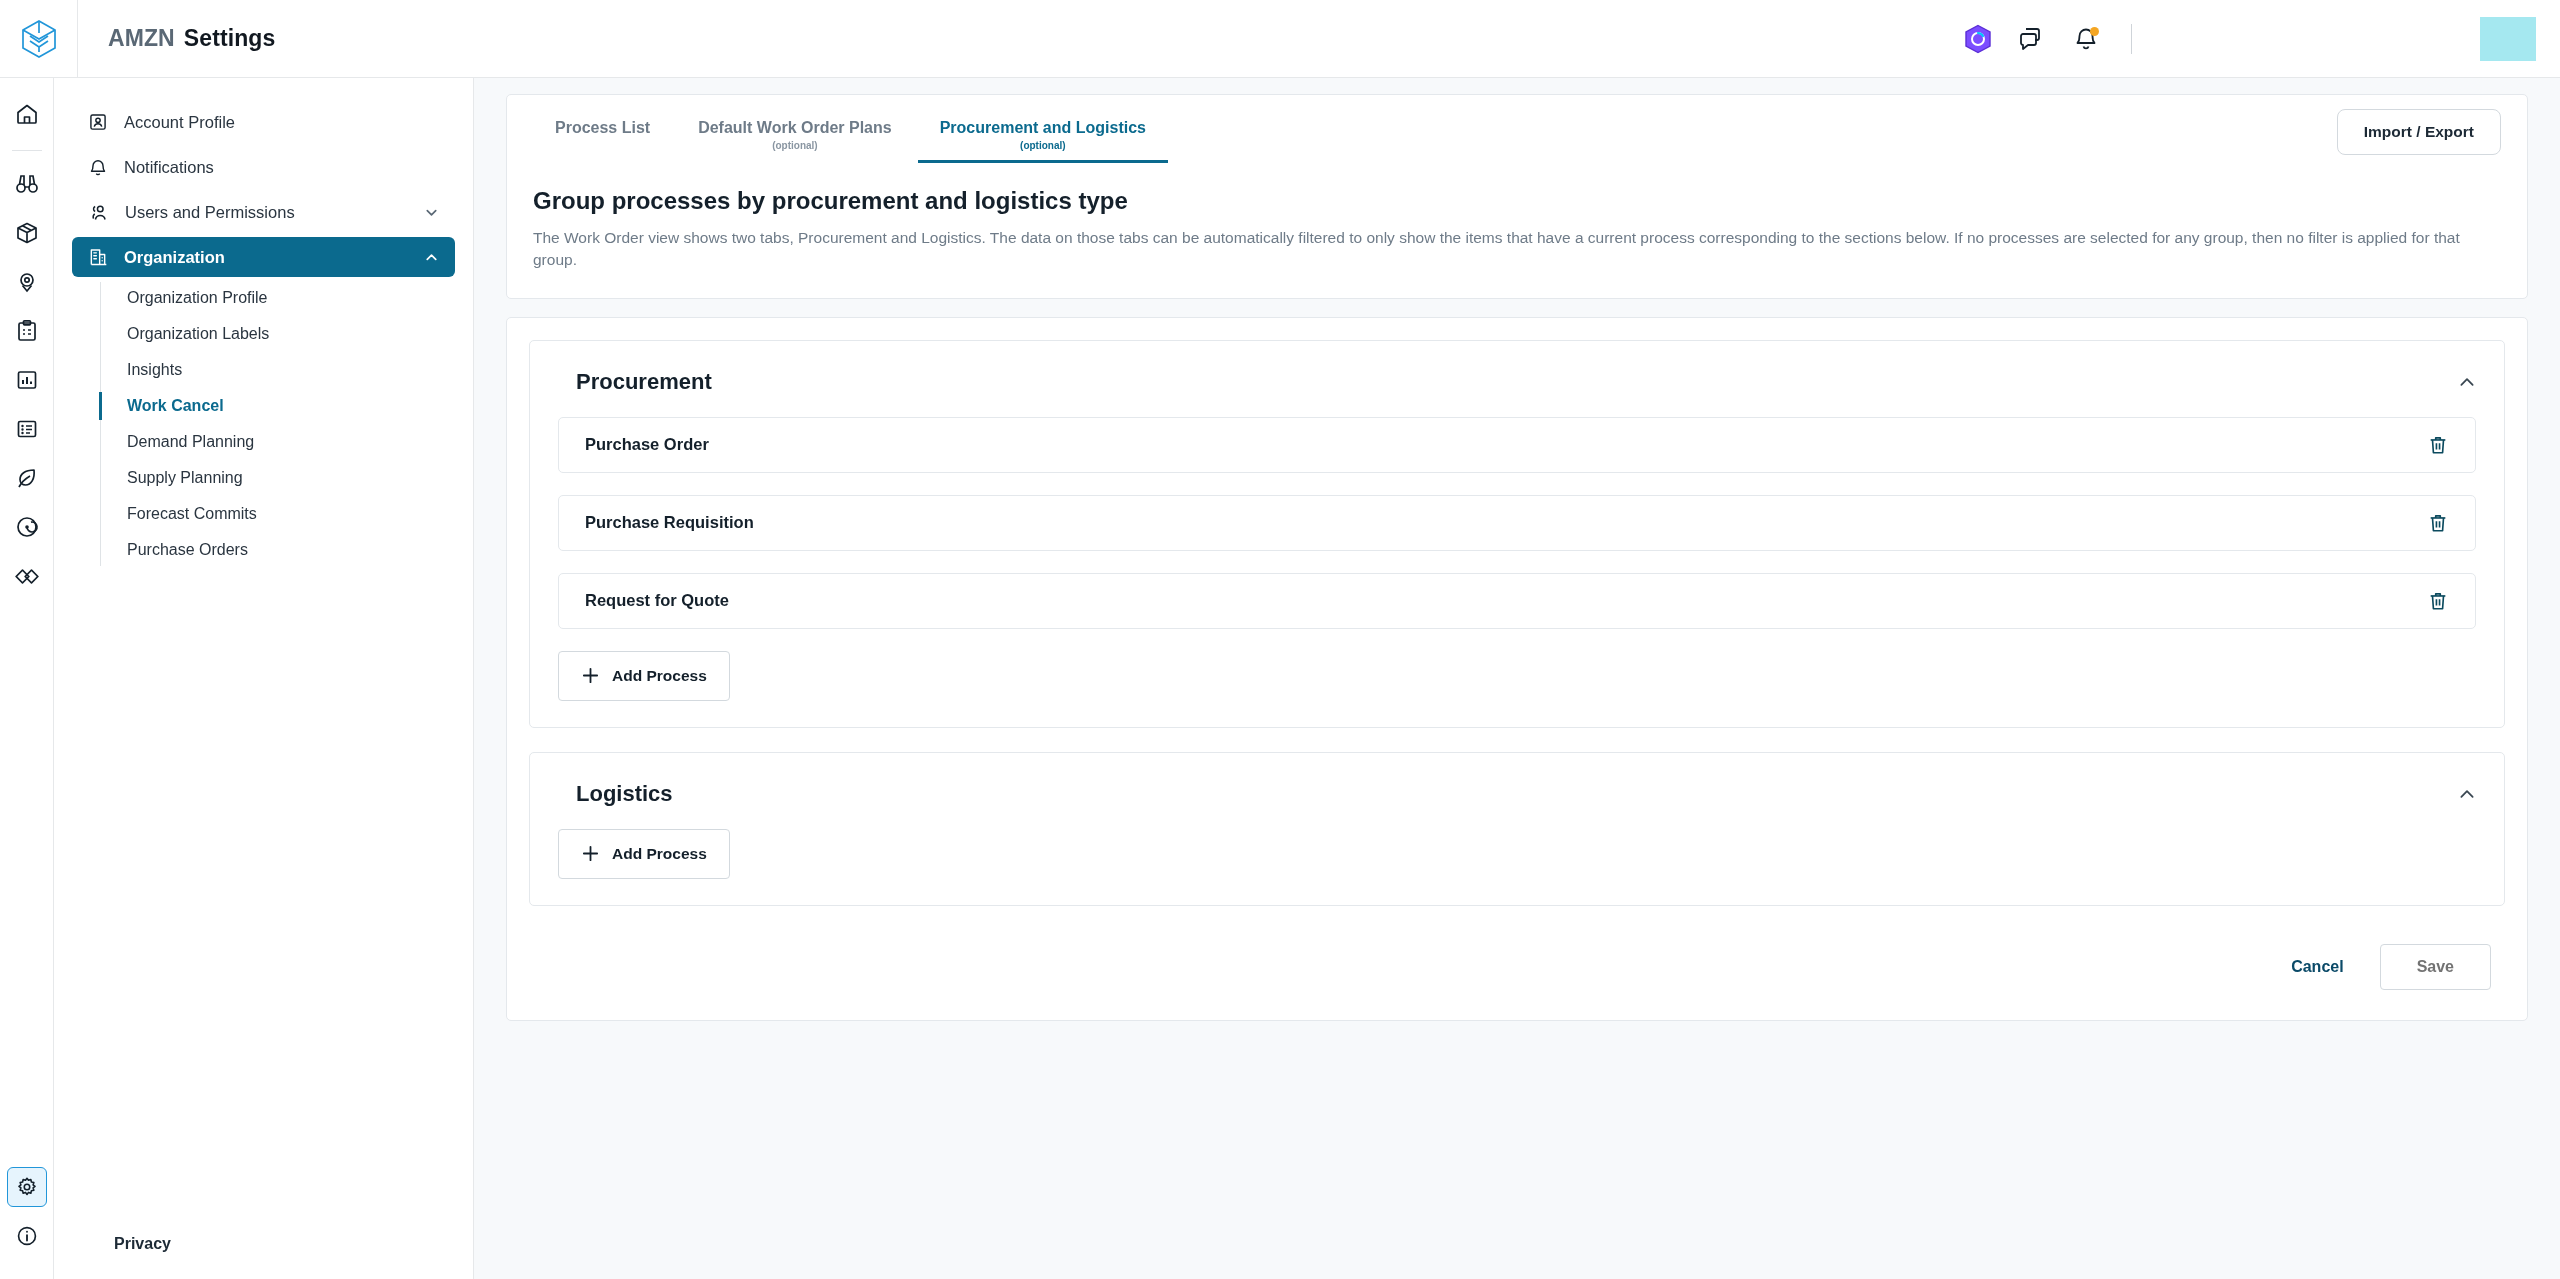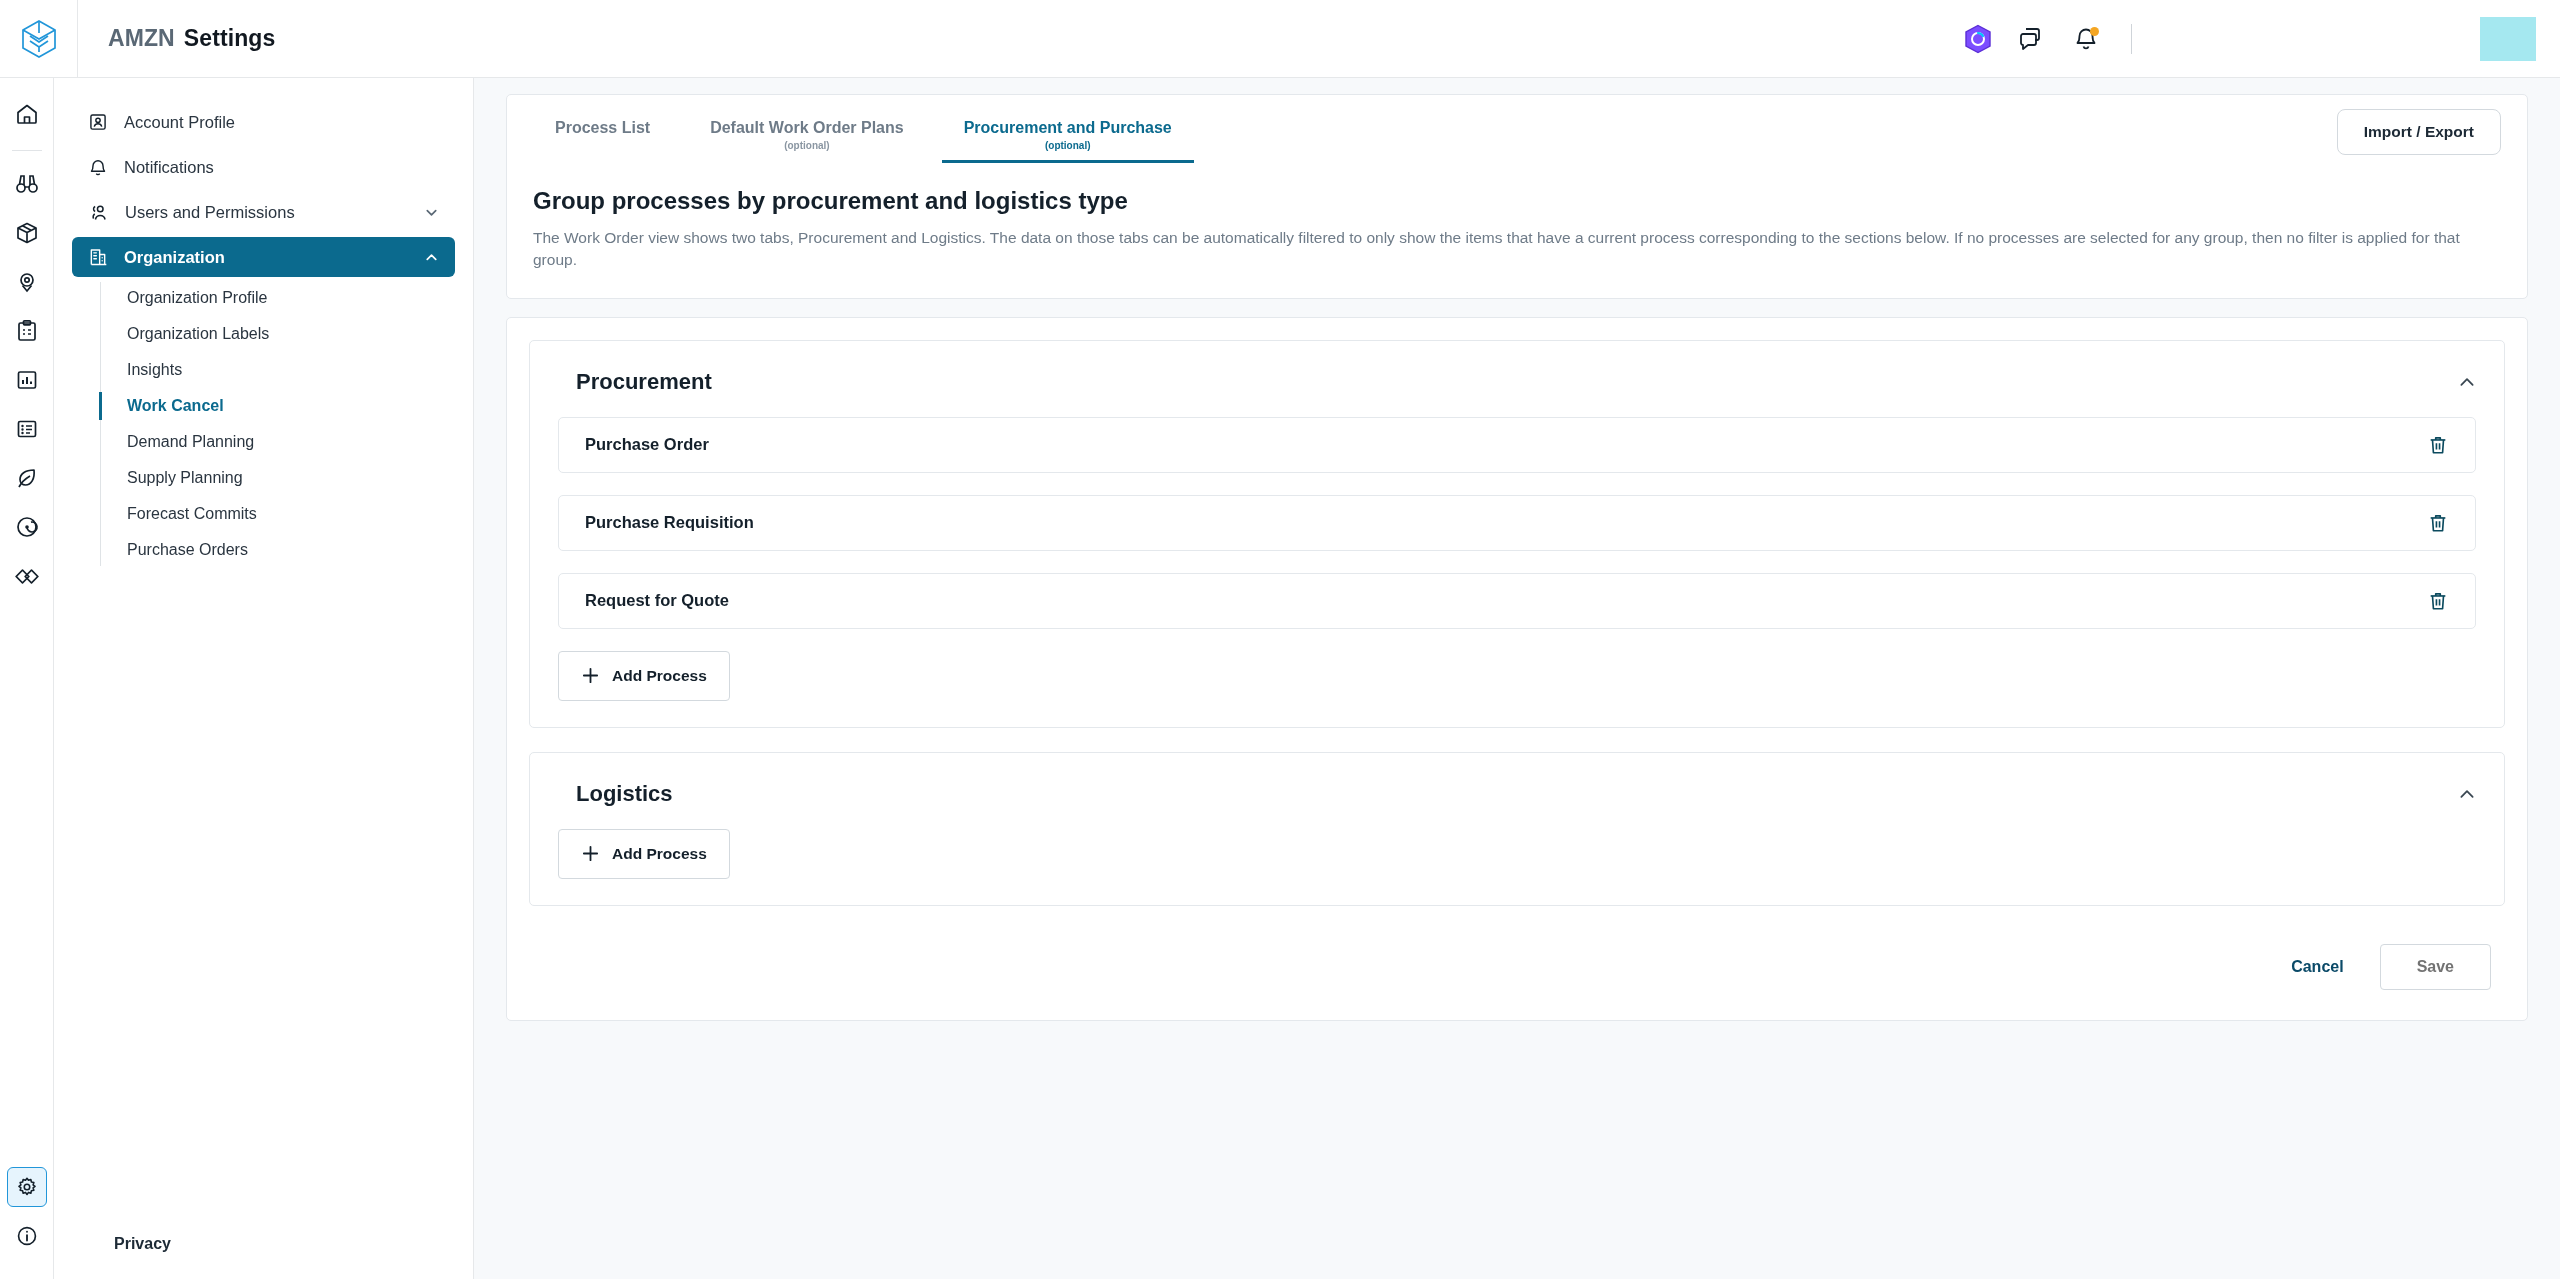--- a/index.html
+++ b/index.html
@@ -146,21 +146,21 @@
   }
   .card {
     background: #ffffff;
     border: 1px solid #e4e8ec;
     border-radius: 5px;
     width: 2022px;
   }
   .card.head-card { padding: 0 0 26px 0; }
 
   .tabs {
-    display: flex; align-items: flex-start; gap: 16px;
+    display: flex; align-items: flex-start; gap: 4px;
     padding: 14px 26px 0 26px;
     position: relative;
   }
   .tab {
     padding: 10px 22px 12px 22px;
     text-align: center;
     font-size: 16px;
     color: #6e7b88;
     font-weight: 700;
     position: relative;
@@ -471,21 +471,21 @@
   <div class="card head-card">
     <div class="tabs">
       <div class="tab">
         <span>Process List</span>
       </div>
       <div class="tab">
         <span>Default Work Order Plans</span>
         <span class="tab-sub">(optional)</span>
       </div>
       <div class="tab active">
-        <span>Procurement and Purchase</span>
+        <span>Procurement and Logistics</span>
         <span class="tab-sub">(optional)</span>
       </div>
       <button class="import-btn">Import / Export</button>
     </div>
 
     <div class="section-title">Group processes by procurement and logistics type</div>
     <div class="section-desc">The Work Order view shows two tabs, Procurement and Logistics. The data on those tabs can be automatically filtered to only show the items that have a current process corresponding to the sections below. If no processes are selected for any group, then no filter is applied for that group.</div>
   </div>
 
   <div class="card body-card">

